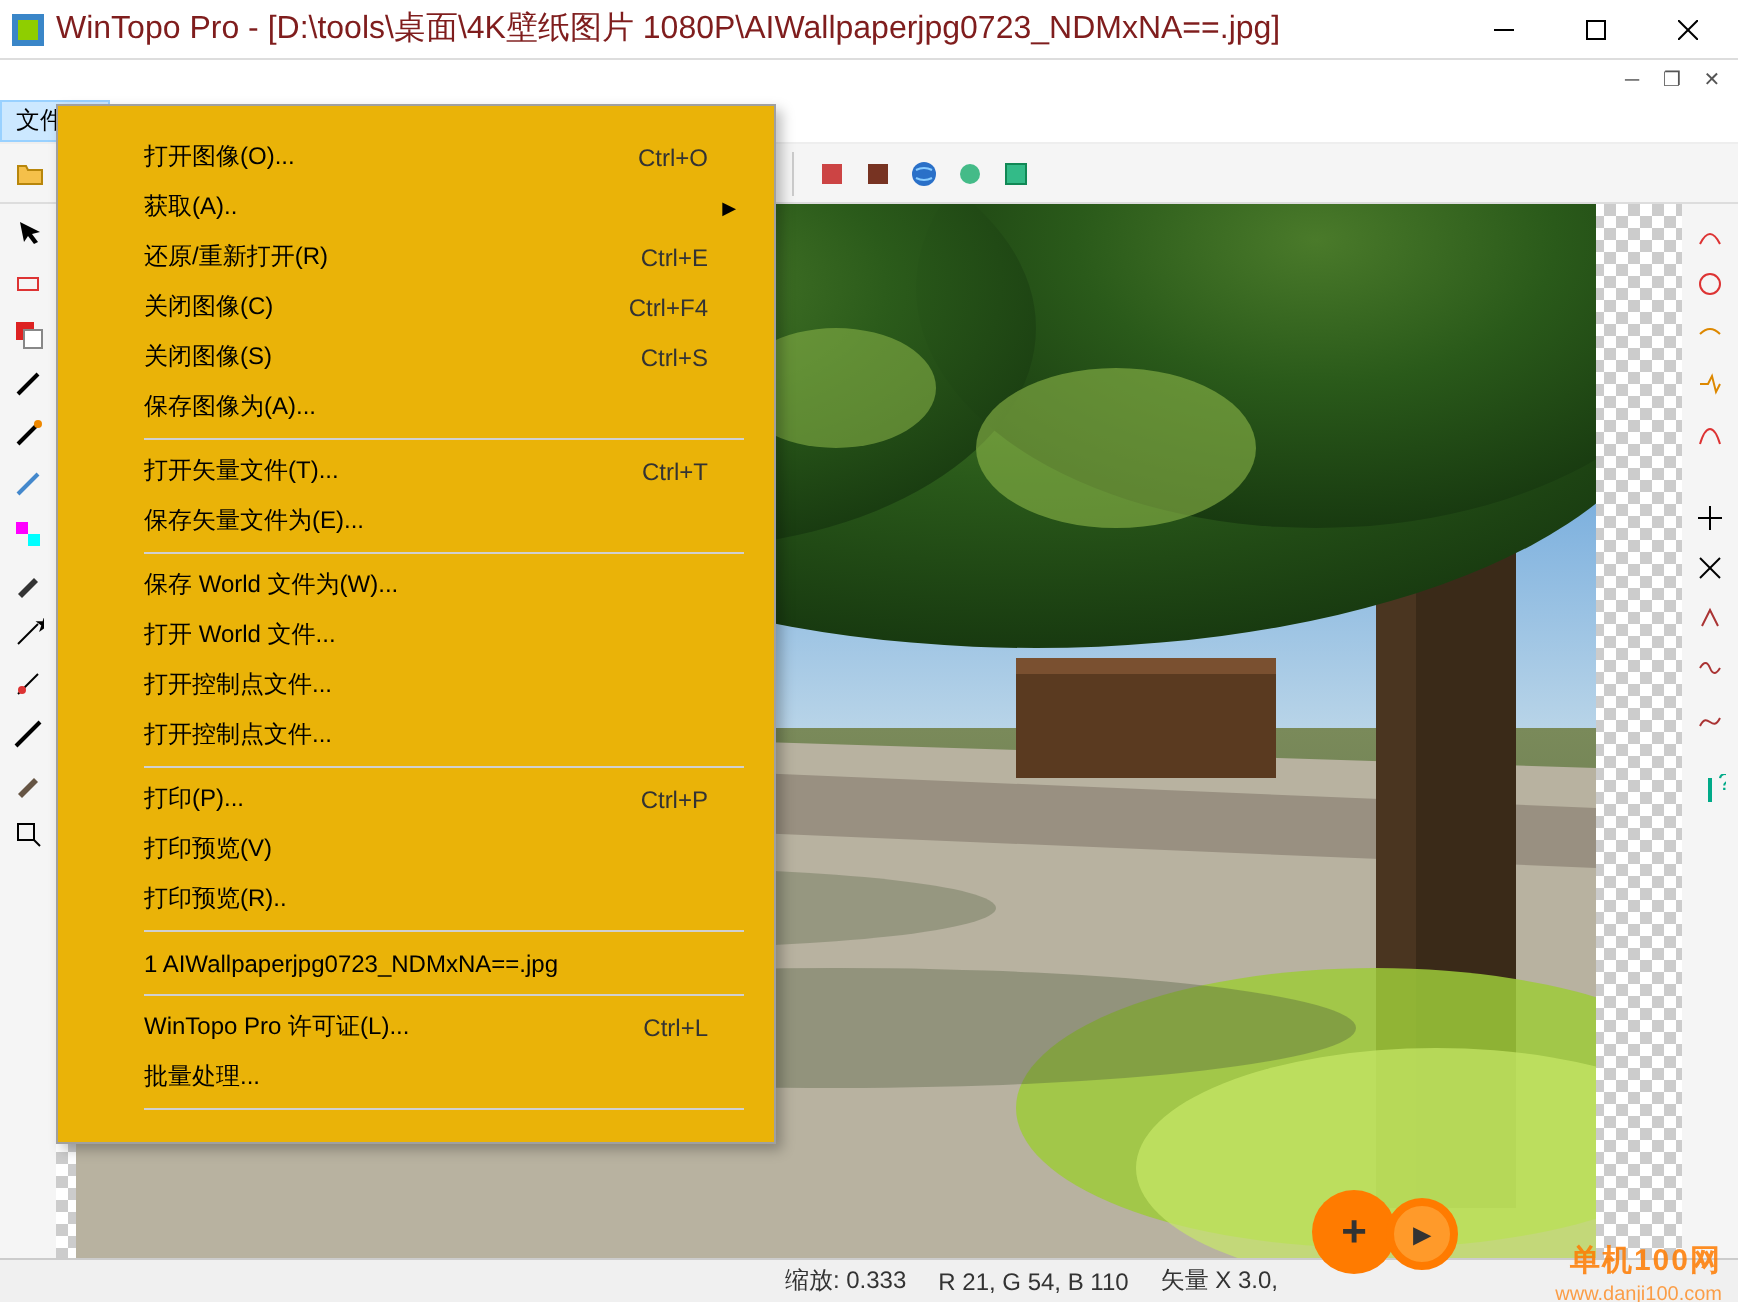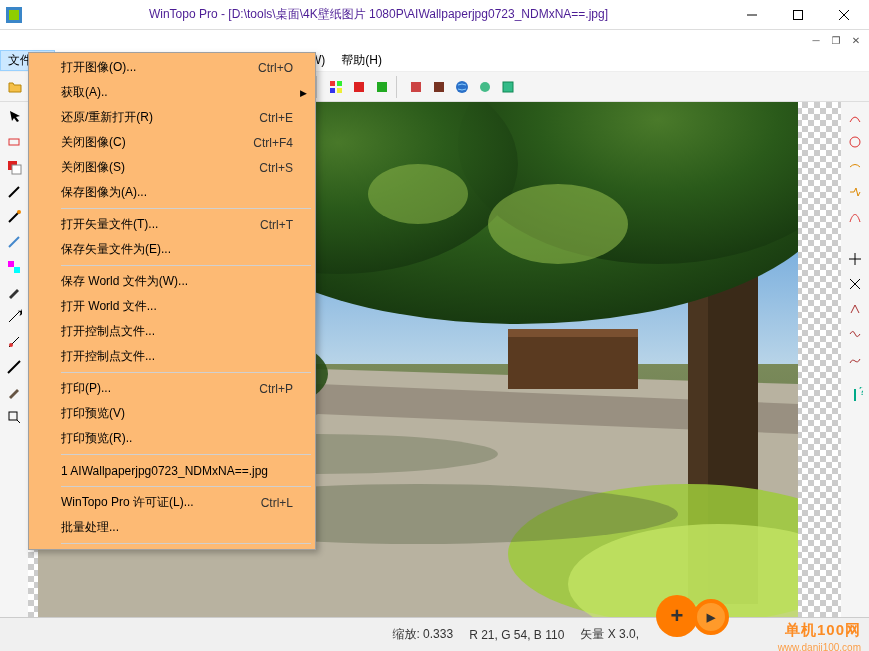--- a/index.html
+++ b/index.html
@@ -1,43 +1,43 @@
 <!DOCTYPE html>
 <html><head>
 <meta charset="utf-8">
 <style>
 * { margin:0; padding:0; box-sizing:border-box; font-family:"Microsoft YaHei","Segoe UI",sans-serif; font-size:12px; }
 body { width:869px; height:651px; background:#fff; overflow:hidden; position:relative; }
 
 .titlebar { height:30px; display:flex; align-items:center; padding:0 2px; background:#fff; border-bottom:1px solid #ddd; }
 .titlebar .app-icon { width:16px; height:16px; margin:0 6px 0 4px; }
-.titlebar .title-text { flex:1; font-size:12px; color:#4c1d95; white-space:nowrap; overflow:hidden;text-align:center; }
+.titlebar .title-text { flex:1; font-size:16px; color:#7f1d1d; white-space:nowrap; overflow:hidden; }
 .titlebar .sysbtn { width:46px; height:30px; display:flex; align-items:center; justify-content:center; color:#000; }
 
 .mdirow { height:20px; display:flex; justify-content:flex-end; align-items:center; padding-right:4px; gap:2px; }
 .mdirow .mdibtn { width:18px; height:16px; display:flex; align-items:center; justify-content:center; font-size:10px; color:#555; border:1px solid transparent; }
 
 .menubar { height:22px; display:flex; align-items:stretch; background:#fff; border-bottom:1px solid #eee; position:relative; z-index:5; }
 .menubar .mitem { padding:0 8px; display:flex; align-items:center; cursor:default; }
 .menubar .mitem.active { background:#cce8ff; border:1px solid #99d1ff; padding:0 7px; }
 
 .toolbar { height:30px; display:flex; align-items:center; padding:2px 4px; gap:1px; background:#f5f5f5; border-bottom:1px solid #ddd; position:relative; z-index:1; }
 .tbtn { width:22px; height:22px; display:flex; align-items:center; justify-content:center; border:1px solid transparent; }
 .tsep { width:6px; height:22px; border-left:1px solid #ccc; margin:0 2px; }
 
 .workarea { position:absolute; top:102px; left:28px; right:28px; bottom:22px; background:repeating-conic-gradient(#ccc 0% 25%, #fff 0% 50%) 0 0/12px 12px; overflow:hidden; }
 .canvas-img { position:absolute; top:-18px; left:10px; width:760px; height:560px; }
 
 .lefttool { position:absolute; top:102px; left:0; width:28px; bottom:22px; background:#f5f5f5; display:flex; flex-direction:column; align-items:center; padding-top:4px; gap:3px; }
 .righttool { position:absolute; top:102px; right:0; width:28px; bottom:22px; background:#f5f5f5; display:flex; flex-direction:column; align-items:center; padding-top:4px; gap:3px; }
 .vbtn { width:22px; height:22px; display:flex; align-items:center; justify-content:center; border:1px solid transparent; }
 
-.status { position:absolute; left:0; right:0; bottom:0; height:34px; background:#f0f0f0; border-top:1px solid #ccc; display:flex; align-items:center; justify-content:flex-end; padding:0 230px 0 6px; font-size:11px; color:#333; gap:16px; }
-
-.dropdown { position:absolute; top:52px; left:28px; width:288px; background:#fdba74; border:1px solid #a0a0a0; box-shadow:3px 3px 6px rgba(0,0,0,0.25); z-index:100; padding:2px; }
+.status { position:absolute; left:0; right:0; bottom:0; height:22px; background:#f0f0f0; border-top:1px solid #ccc; display:flex; align-items:center; justify-content:flex-end; padding:0 230px 0 6px; font-size:11px; color:#333; gap:16px; }
+
+.dropdown { position:absolute; top:52px; left:28px; width:360px; background:#eab308; border:1px solid #a0a0a0; box-shadow:3px 3px 6px rgba(0,0,0,0.25); z-index:100; padding:13px; }
 .dropdown .row { height:25px; display:flex; align-items:center; padding:0 20px 0 30px; position:relative; }
 .dropdown .row .lbl { flex:1; }
 .dropdown .row .sc { color:#333; }
 .dropdown .row .arrow { position:absolute; right:6px; font-size:9px; }
 .dropdown .sep { height:1px; background:#d0d0d0; margin:3px 2px 3px 30px; }
 
 .watermark { position:absolute; right:8px; bottom:8px; width:210px; height:50px; pointer-events:none; }
 .watermark .gear { width:42px; height:42px; border-radius:50%; background:#ff7b00; position:absolute; display:flex; align-items:center; justify-content:center; color:#333; font-size:22px; font-weight:bold; }
 .watermark .text { position:absolute; right:0; bottom:3px; color:#ff7b00; font-size:15px; font-weight:bold; opacity:.85; letter-spacing:1px; }
 .watermark .sub { position:absolute; right:0; bottom:-10px; color:#ff7b00; font-size:10px; opacity:.7; }

